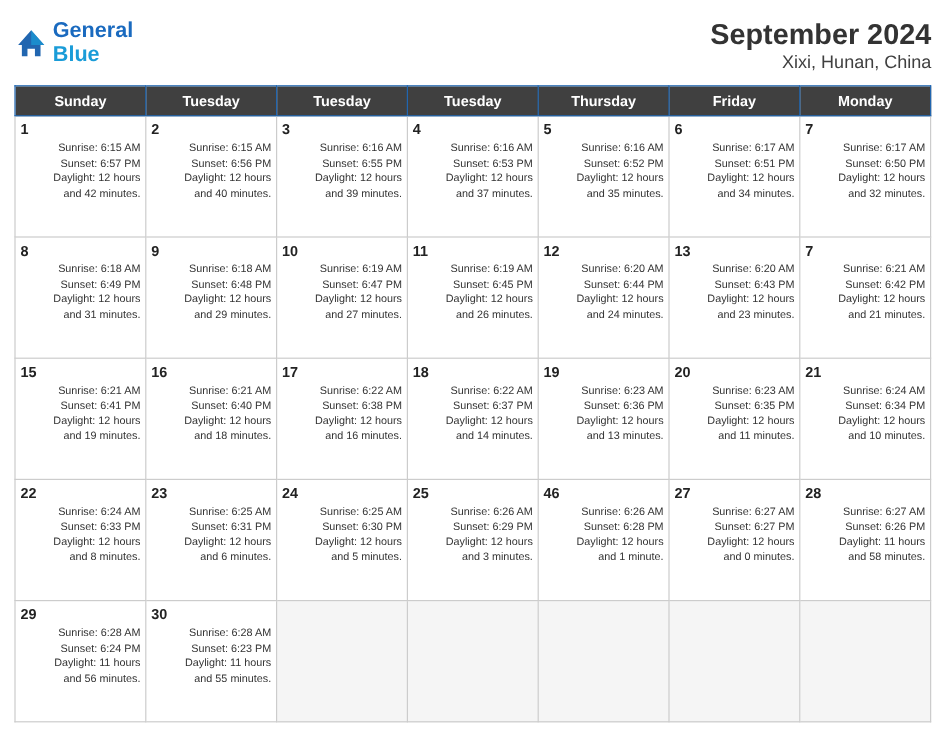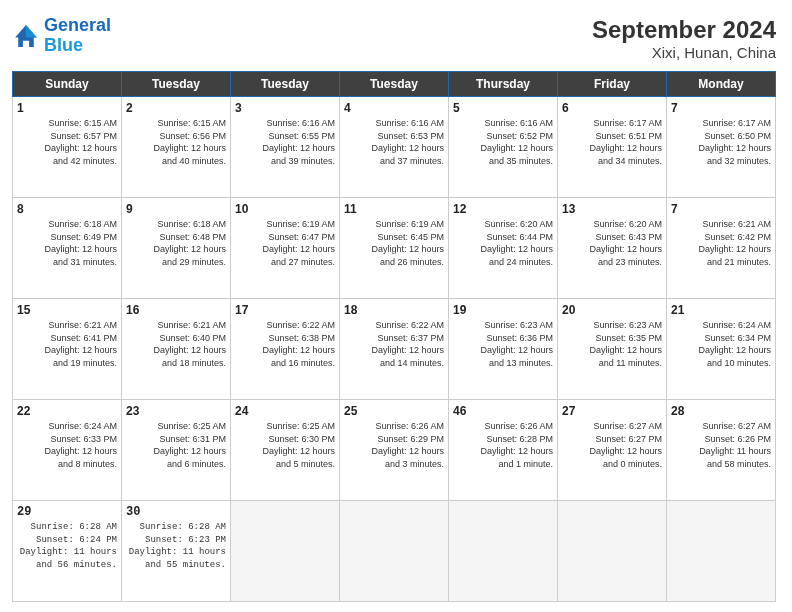--- a/index.html
+++ b/index.html
@@ -90,21 +90,20 @@
       line-height: 1.4;
       font-size: 9px;
       color: #333;
       text-align: right;
     }
     tbody tr {
       height: 80px;
     }
     tbody tr:last-child td {
       height: 70px;
-      font-family: Liberation Mono, monospace;
     }
   </style>
 </head>
 <body>
 
 <div class="page">
   <div class="header">
     <div class="logo">
       <svg class="logo-icon" viewBox="0 0 36 36">
         <polygon points="18,4 32,20 28,20 28,32 22,32 22,24 14,24 14,32 8,32 8,20 4,20" fill="#2166b0"></polygon>

